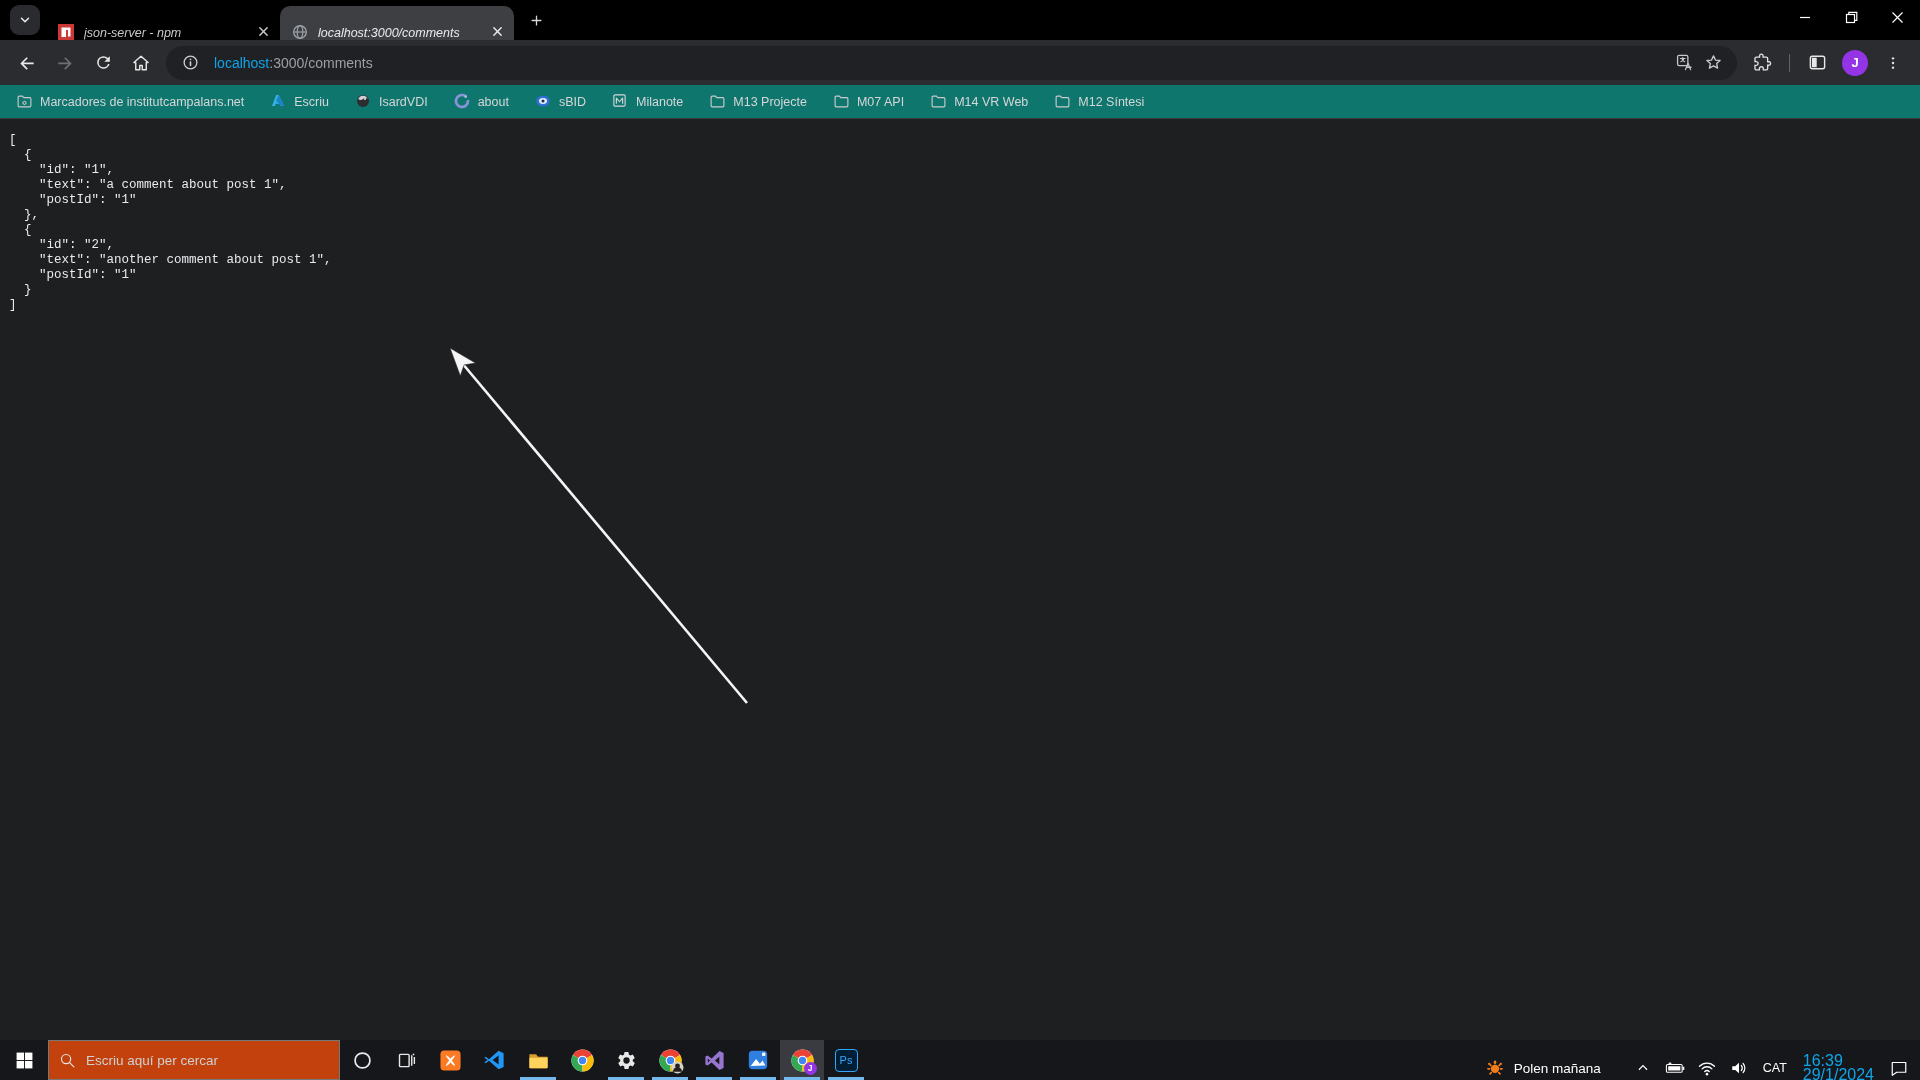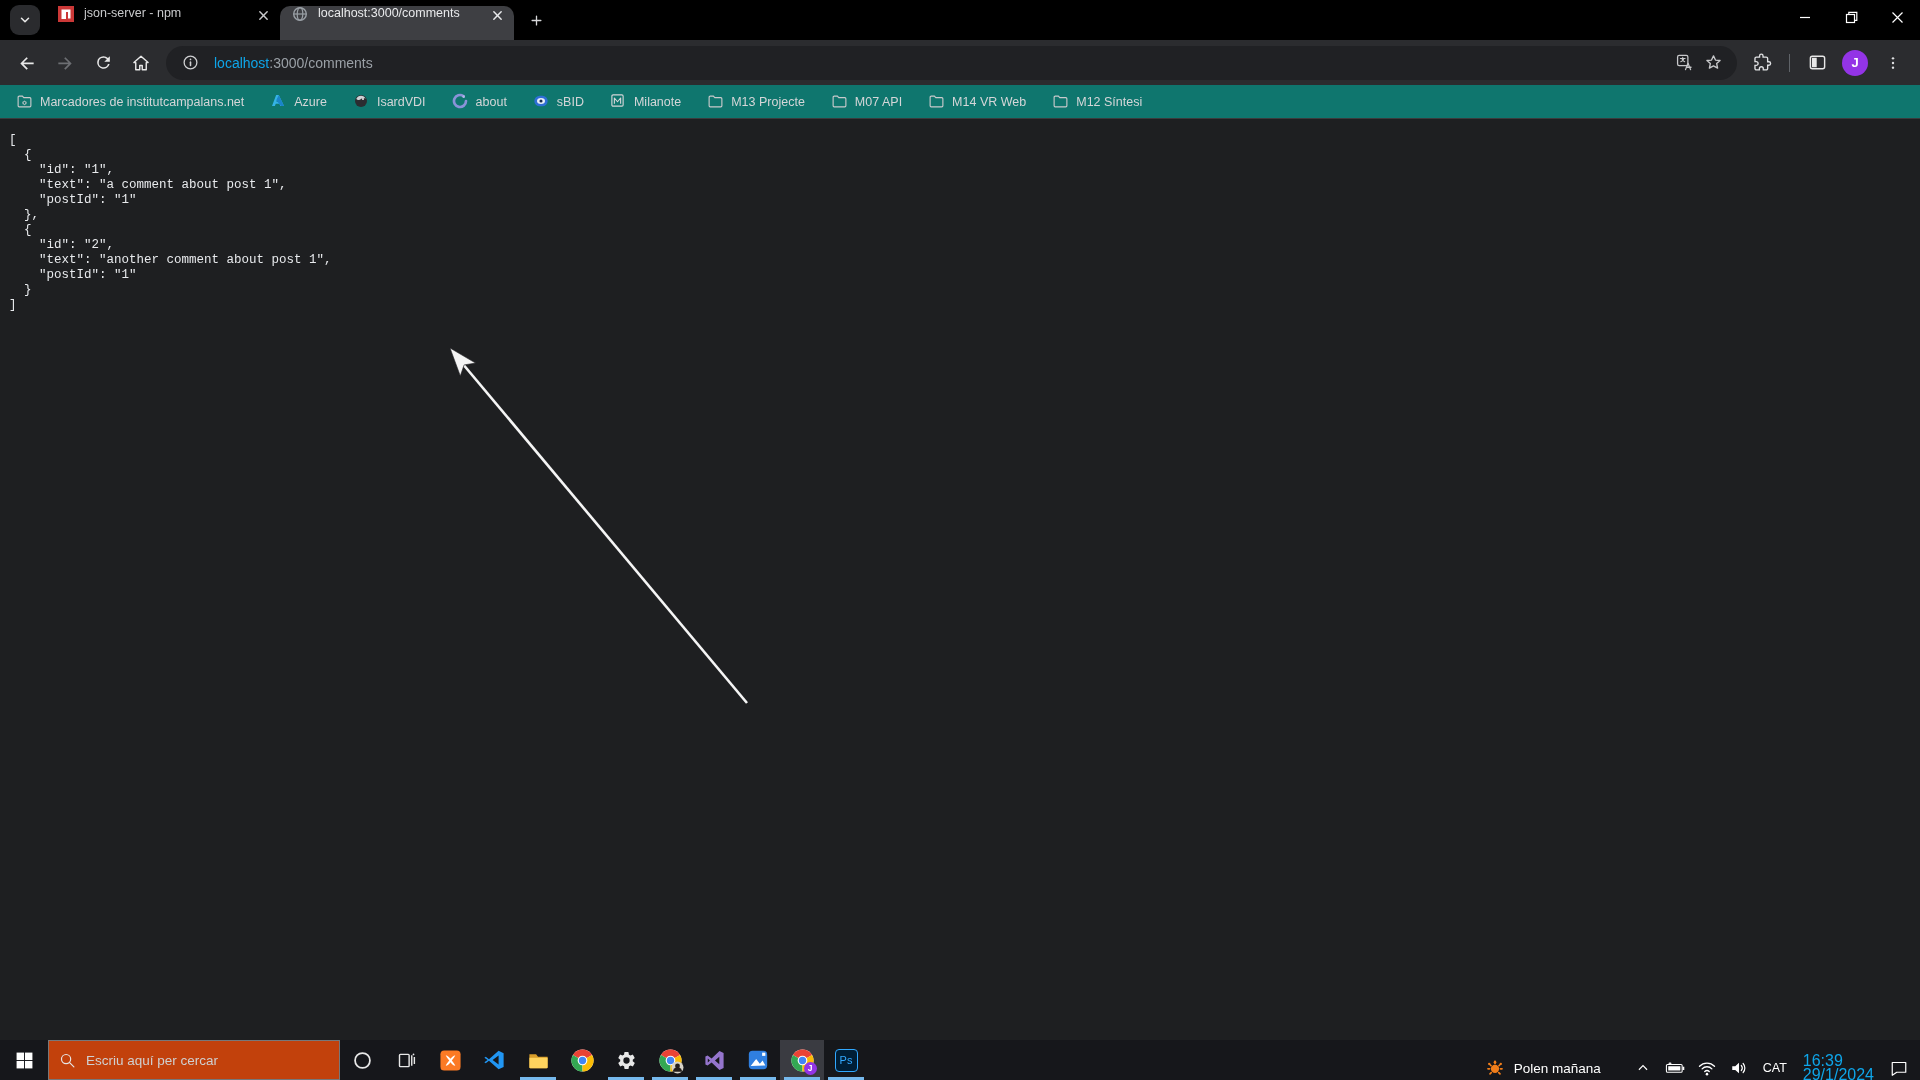--- a/index.html
+++ b/index.html
@@ -3,21 +3,21 @@
 <meta charset="utf-8">
 <style>
   * { margin:0; padding:0; box-sizing:border-box; }
   html,body { width:1920px; height:1080px; overflow:hidden; background:#1e1f21;
     font-family:"Liberation Sans", sans-serif; cursor:default; }
 
   
   .tabstrip { height:40px; background:#000; display:flex; align-items:flex-end; position:relative; }
   .tab-search-btn { width:30px; height:30px; margin:5px 6px 5px 10px; border-radius:9px;
     background:#2a2b2e; display:flex; align-items:center; justify-content:center; align-self:center; }
-  .tab { height:34px; display:flex; align-items:flex-start; padding:0 8px 0 12px; width:234px; }
+  .tab { height:34px; display:flex; align-items:flex-end; padding:0 8px 0 12px; width:234px;font-style:italic; }
   .tab .fav { width:16px; height:16px; flex:0 0 16px; margin-right:10px; }
   .tab .ttl { font-size:12.5px; color:#c8c9cb; white-space:nowrap; overflow:hidden;
     text-overflow:ellipsis; flex:1; }
   .tab .cls { width:18px; height:18px; display:flex; align-items:center; justify-content:center;
     border-radius:50%; margin-left:6px; }
   .tab.active { background:#3e3f43; border-radius:10px 10px 0 0; }
   .tab.active .ttl { color:#e9eaec; }
   .newtab { width:28px; height:28px; margin:0 0 6px 8px; border-radius:50%;
     display:flex; align-items:center; justify-content:center; }
   .win-controls { position:absolute; right:0; top:0; height:34px; display:flex; }
@@ -225,21 +225,21 @@
     </span>
     <span class="bml">Marcadores de institutcampalans.net</span>
   </div>
   <div class="bm">
     <span class="bmi">
       <svg class="ico" width="16" height="16" viewBox="0 0 24 24">
           <path d="M13.2 3h-4L3 19.5h4.4L8.6 16h5.6l1.2 3.5H21z M9.7 13l2.6-7 2.4 7z" fill="#35b3e6"></path>
           <path d="M13.2 3 21 19.5h-4.6L9.4 11z" fill="#1b84c9"></path>
         </svg>
     </span>
-    <span class="bml">Azure</span>
+    <span class="bml">Escriu</span>
   </div>
   <div class="bm">
     <span class="bmi">
       <svg class="ico" width="16" height="16" viewBox="0 0 24 24">
           <circle cx="12" cy="12" r="9" fill="#2b2d31"></circle>
           <path d="M12 4a8 8 0 0 1 7 4.5c-2-1.5-5-1.5-7 .5s-5 2.5-7-.5A8 8 0 0 1 12 4z" fill="#cfd2d6"></path>
           <circle cx="15" cy="9" r="1.4" fill="#fff"></circle>
         </svg>
     </span>
     <span class="bml">IsardVDI</span>

